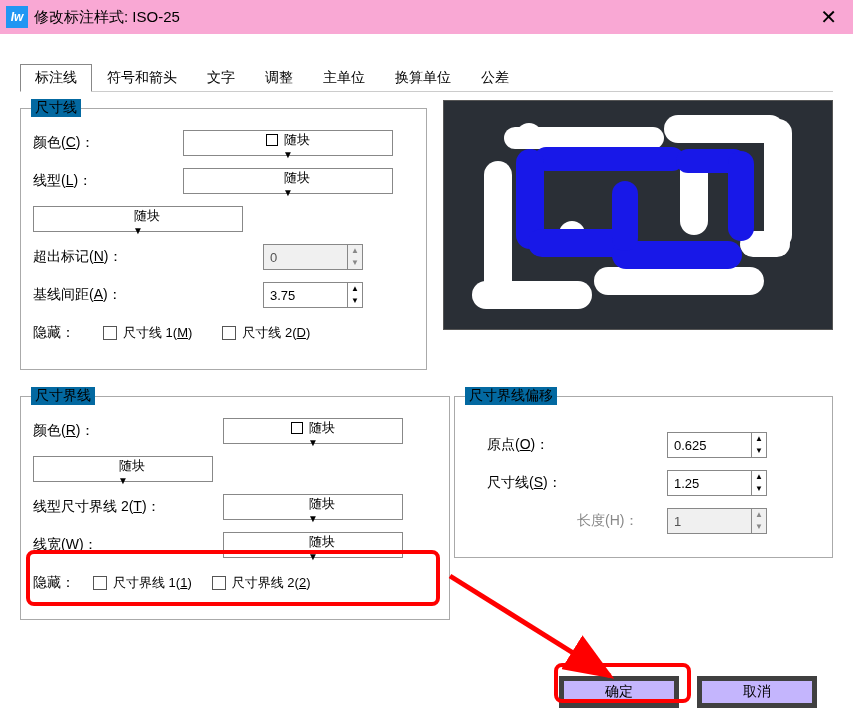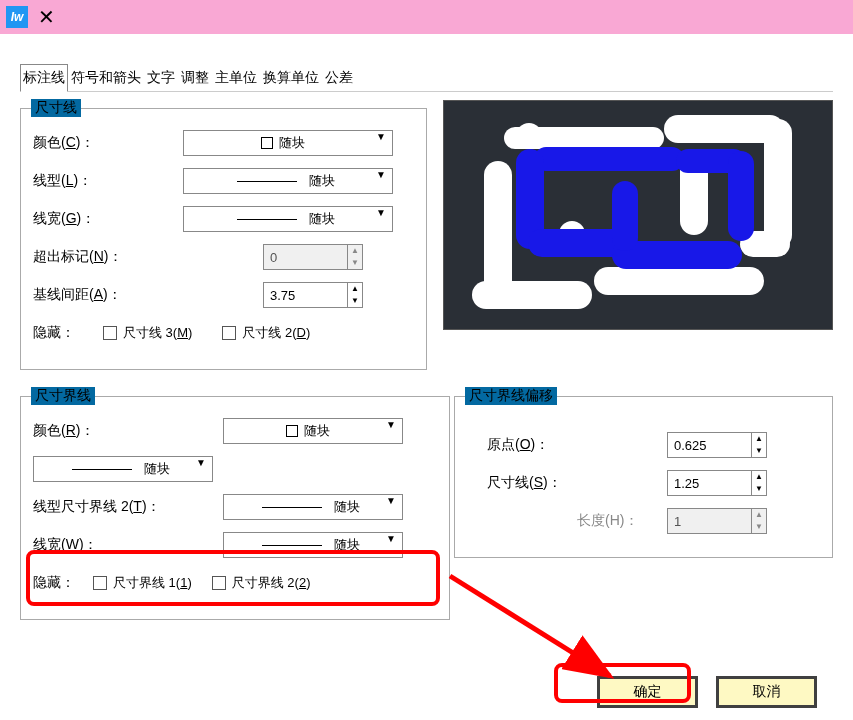--- a/index.html
+++ b/index.html
@@ -30,21 +30,21 @@
     margin-right: 6px;
     font-weight: bold;
   }
   .titlebar-title { flex: 1; font-size: 15px; }
   .close-btn { font-size: 20px; cursor: pointer; padding: 0 4px; }
   .tabs {
     display: flex;
     padding: 30px 20px 0 20px;
   }
   .tab {
-    padding: 4px 2px;
+    padding: 4px 14px;
     border: 1px solid transparent;
     cursor: pointer;
     font-size: 14px;
   }
   .tab.active {
     border-color: #888;
     border-bottom-color: #fff;
     position: relative;
     z-index: 2;
     background:#fff;
@@ -66,28 +66,29 @@
     top: -10px;
     left: 10px;
     background: #0369a1;
     padding: 0 4px;
     font-size: 14px;
   }
   .row { display: flex; align-items: center; margin-bottom: 10px; min-height: 28px; }
   .row label.lbl { width: 150px; font-size: 14px; }
   .u { text-decoration: underline; }
   .combo {
-    display: flex; 
+    display: flex; align-items: center;
     border: 1px solid #888;
     height: 26px;
     background: #fff;
     width: 210px;
     padding: 0 6px;
     justify-content: space-between;
     cursor: pointer;
+    flex-direction: column;
   }
   .combo-sm { width: 180px; }
   .combo-content { display:flex; align-items:center; gap:6px; flex:1; justify-content:center; }
   .swatch { width: 12px; height: 12px; border: 1px solid #000; background: #fff; }
   .line-sample { flex:1; border-top: 1px solid #000; margin: 0 6px; max-width: 60px; }
   .chev { font-size: 10px; }
   .spinner {
     display: flex;
     border: 1px solid #888;
     height: 26px;
@@ -113,42 +114,43 @@
   .bottom-left { width: 430px; }
   .bottom-right { flex:1; }
   .footer {
     position:absolute;
     bottom:12px; right:0;
     display:flex; gap:18px;
     justify-content:flex-end;
     padding: 0 36px;
   }
   .btn {
-    width: 101px; height: 32px;
-    border: 3px solid #404040;
-    background: #fef9c3;
+    width: 120px; height: 32px;
+    border: 5px solid #404040;
+    background: #c4b5fd;
     display:flex; align-items:center; justify-content:center;
     cursor:pointer;
     font-size:14px;
   }
   .highlight-box {
     position:absolute;
     border: 4px solid #ff0000;
     border-radius: 8px;
     pointer-events:none;
   }
   .highlight-box.a { left: 26px; top: 550px; width: 414px; height: 56px; }
   .highlight-box.b { left: 554px; top: 663px; width: 137px; height: 40px; }
   .arrow-svg { position:absolute; left: 440px; top: 566px; width: 220px; height: 130px; pointer-events:none; }
 </style>
 </head>
 <body>
 
 <div class="titlebar">
   <div class="app-icon">Iw</div>
+  <div class="titlebar-title">修改标注样式: ISO-25</div>
   <div class="close-btn">✕</div>
 </div>
 
 <div class="tabs">
   <div class="tab active">标注线</div>
   <div class="tab">符号和箭头</div>
   <div class="tab">文字</div>
   <div class="tab">调整</div>
   <div class="tab">主单位</div>
   <div class="tab">换算单位</div>
@@ -178,21 +180,20 @@
           <div class="combo">
             <div class="combo-content">
                 <span class="line-sample"></span>
                 <span>随块</span>
               </div>
             <span class="chev">▼</span>
           </div>
         </div>
 
         <div class="row">
-          <label class="lbl"><span>线宽(</span><span class="u">G</span><span>)：</span></label>
           <div class="combo">
             <div class="combo-content">
                 <span class="line-sample"></span>
                 <span>随块</span>
               </div>
             <span class="chev">▼</span>
           </div>
         </div>
 
         <div class="row">
@@ -214,21 +215,21 @@
                 <span>▲</span>
                 <span>▼</span>
               </div>
           </div>
         </div>
 
         <div class="row">
           <label class="lbl" style="width:70px">隐藏：</label>
           <div class="chk" style="margin-right:30px">
             <span class="box"></span>
-              <span><span>尺寸线 3(</span><span class="u">M</span><span>)</span></span>
+              <span><span>尺寸线 1(</span><span class="u">M</span><span>)</span></span>
           </div>
           <div class="chk">
             <span class="box"></span>
               <span><span>尺寸线 2(</span><span class="u">D</span><span>)</span></span>
           </div>
         </div>
       </div>
     </div>
 
     <div class="preview">

